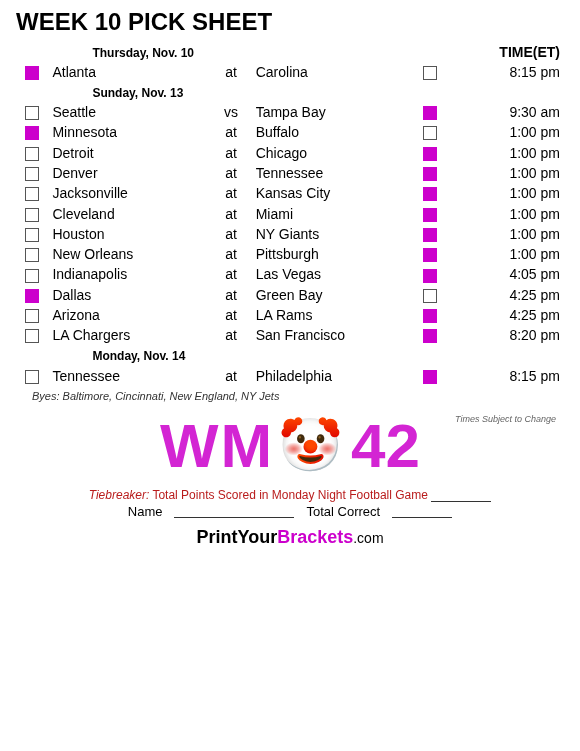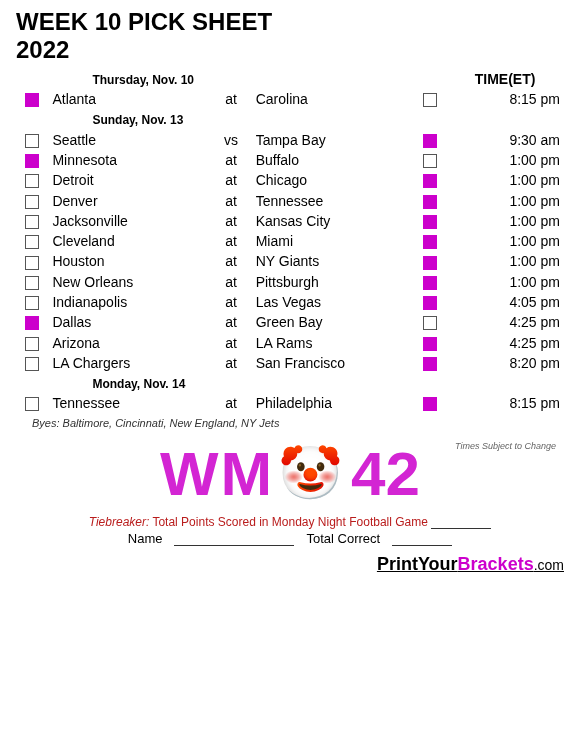--- a/index.html
+++ b/index.html
@@ -111,44 +111,42 @@
     }
     .name-line {
       display: flex;
       justify-content: center;
       align-items: center;
       gap: 12px;
       font-size: 13px;
       margin-top: 1px;
     }
     .brand-footer {
-      text-align: right;
+      text-align: center;
       font-size: 18px;
       font-weight: 900;
       margin-top: 8px;
       font-family: Arial Black, Arial, sans-serif;
-      text-decoration: underline;
     }
     .brand-footer .print { color: #000; }
     .brand-footer .your { color: #000; }
     .brand-footer .brackets { color: #cc00cc; }
     .brand-footer .dot-com { color: #000; font-weight: normal; font-size: 14px; }
     .time-header {
-      text-align: center;
+      text-align: right;
       font-weight: bold;
       font-size: 14px;
       padding-right: 8px;
     }
   </style>
 </head>
 <body>
 
 <div class="page-title">
   <div>WEEK 10 PICK SHEET</div>
-  <div>2022</div>
 </div>
 
 <table class="games-table">
   <colgroup>
     <col style="width:22px">
     <col style="width:108px">
     <col style="width:28px">
     <col style="width:108px">
     <col style="width:22px">
     <col style="width:80px">

